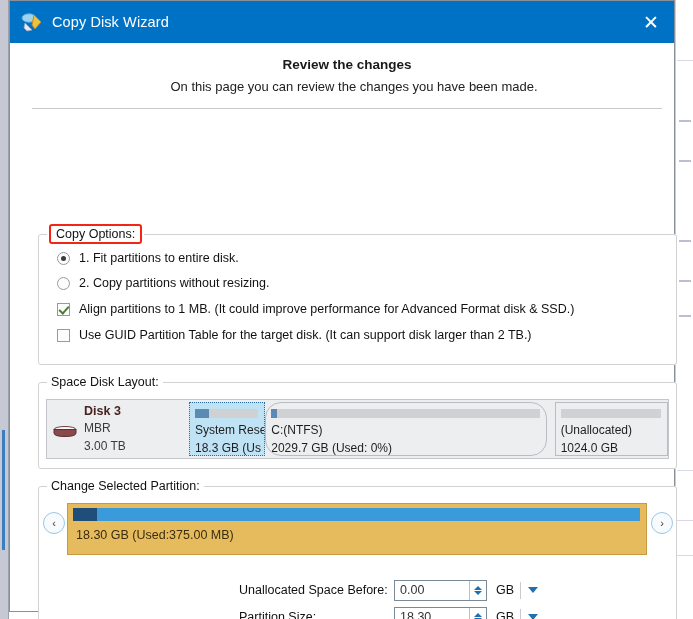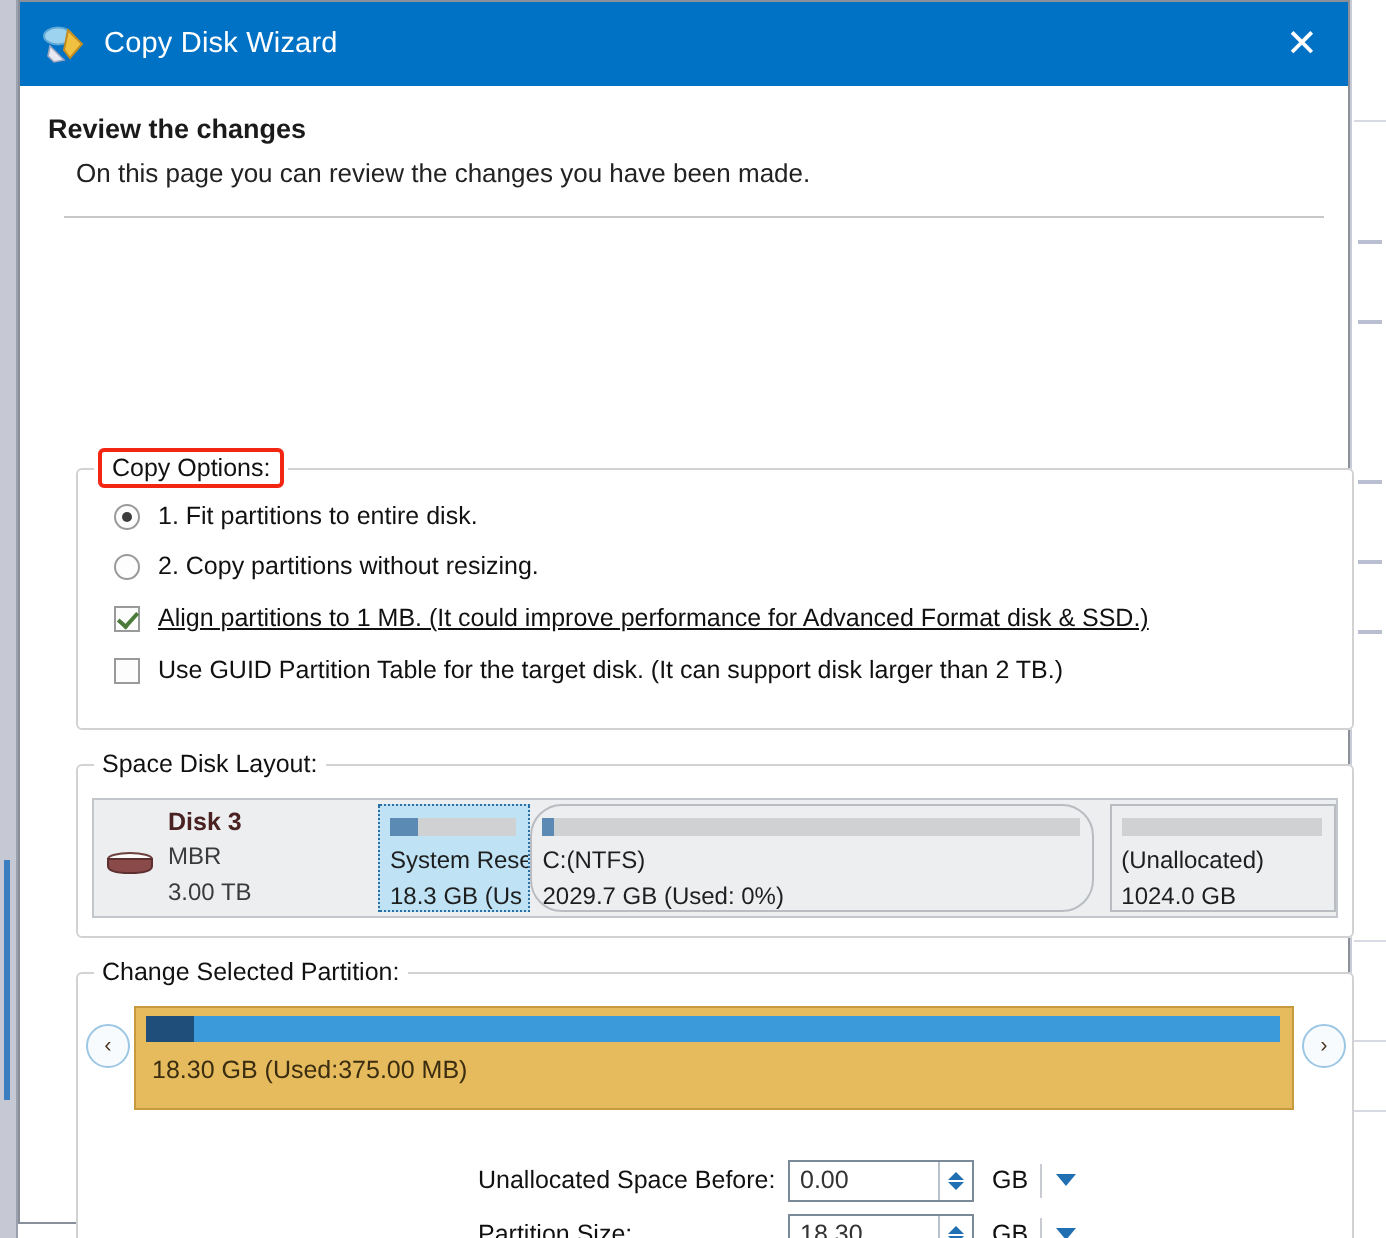--- a/index.html
+++ b/index.html
@@ -43,21 +43,21 @@
   #app-icon{
     width:22px;height:22px;margin-left:11px;margin-right:9px;position:relative;flex:none;
   }
   #title-text{font-size:14.5px;letter-spacing:.1px;}
   #close-btn{
     position:absolute;right:0;top:0;width:46px;height:42px;
     display:flex;align-items:center;justify-content:center;
     font-size:19px;font-weight:400;color:#fff;cursor:pointer;
   }
   
-  #header{padding:14px 4px 0 14px;flex:none;}
+  #header{padding:14px 4px 0 14px;flex:none;text-align:center;}
   #header-title{font-size:13.5px;font-weight:bold;color:#1a1a1a;}
   #header-sub{font-size:13px;color:#222;margin-top:7px;margin-left:14px;}
   #hrule{height:1px;background:#c8c8c8;margin:14px 8px 0 8px;}
 
   
   #body{flex:1;position:relative;padding:0 8px;}
 
   fieldset.grp{
     position:absolute;
     border:1px solid #d2d2d2;border-radius:3px;
@@ -71,21 +71,21 @@
     outline:2px solid #f22613;
     padding:1px 5px;
     border-radius:1px;
   }
 
   
   #grp-copy{left:28px;top:118px;width:637px;height:136px;}
   .optrow{display:flex;align-items:center;font-size:12.5px;color:#111;margin-left:18px;}
   #o1{margin-top:10px;}
   #o2{margin-top:11px;}
-  #o3{margin-top:12px;text-decoration:underline;}
+  #o3{margin-top:12px;}
   #o4{margin-top:12px;}
   .radio{
     width:13px;height:13px;border-radius:50%;
     border:1px solid #9a9a9a;background:#fdfdfd;
     margin-right:9px;flex:none;position:relative;box-sizing:border-box;
   }
   .radio.on:after{
     content:"";position:absolute;left:3px;top:3px;width:5px;height:5px;
     border-radius:50%;background:#3c3c3c;
   }

